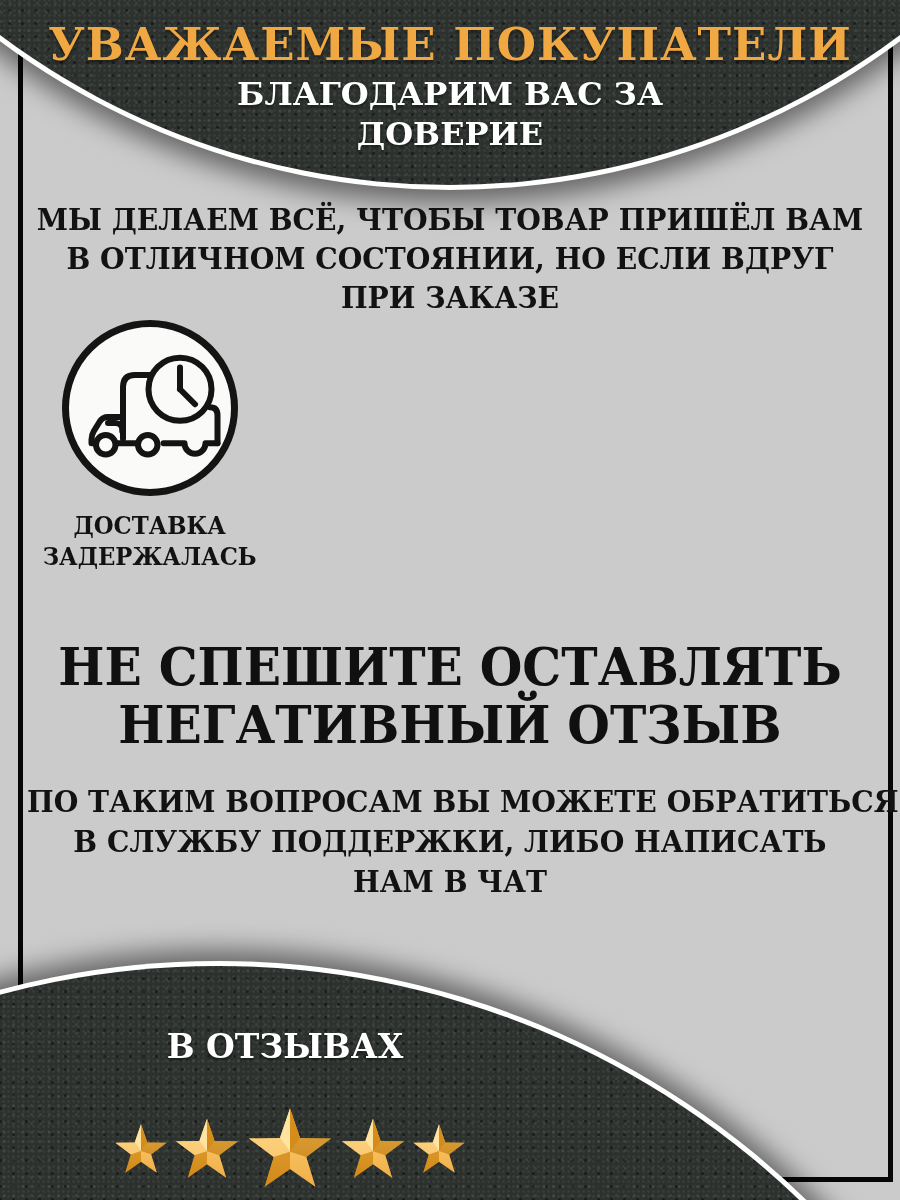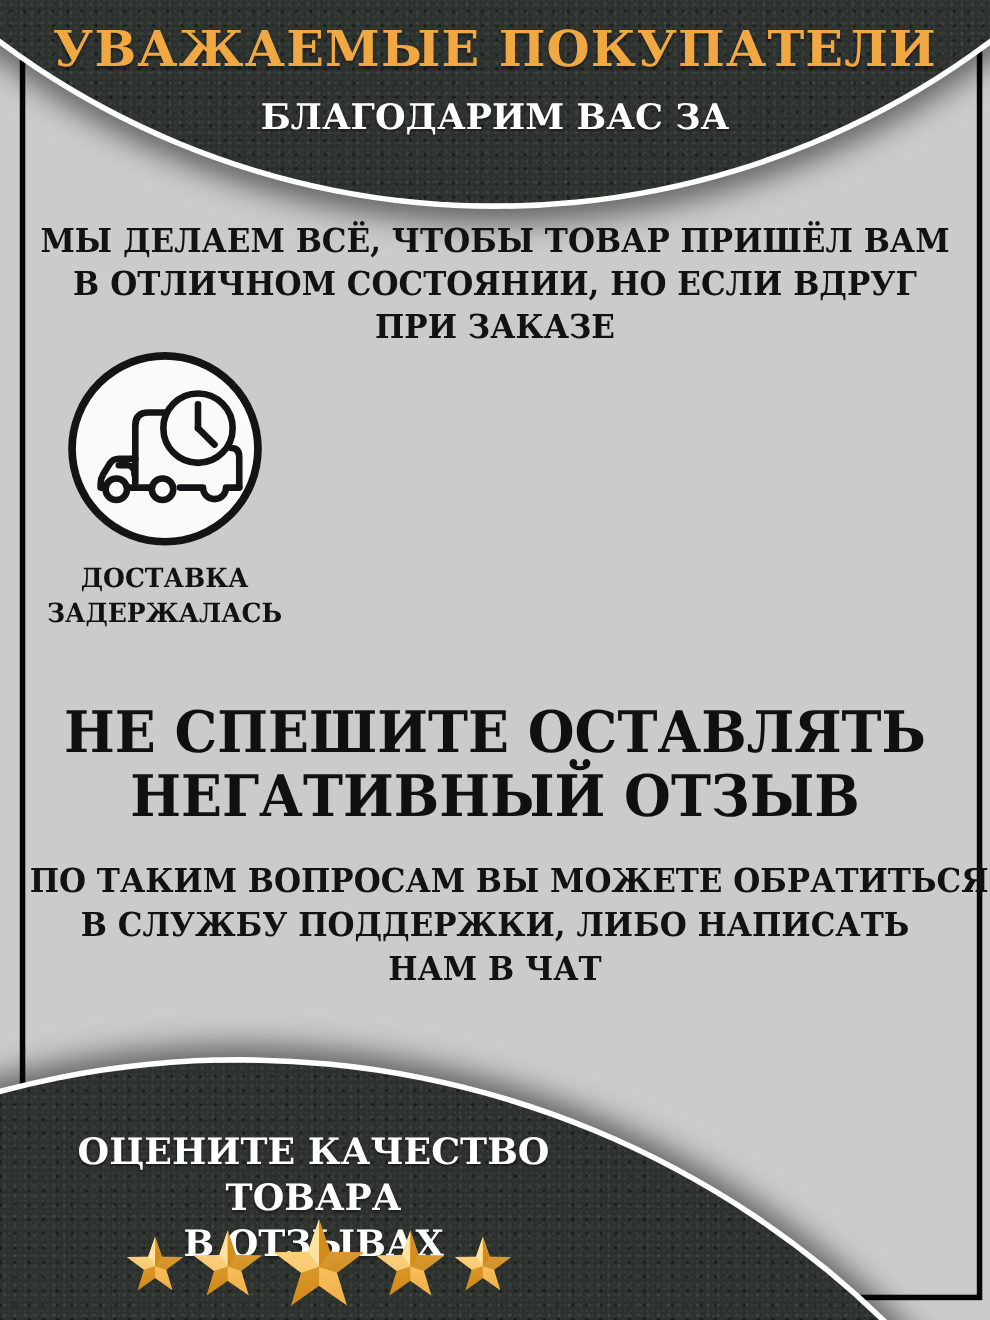--- a/index.html
+++ b/index.html
@@ -31,21 +31,21 @@
     box-shadow:0 0 0 5px #ffffff, 0 10px 26px 8px rgba(0,0,0,0.5);
   }
   .panel-footer{
     left:-621px;top:966px;width:1678px;height:1678px;
     box-shadow:0 0 0 5px #ffffff, 0 -8px 26px 8px rgba(0,0,0,0.5);
   }
   .content{position:absolute;inset:0;z-index:3;}
   .cline{position:absolute;left:0;width:100%;text-align:center;white-space:nowrap;}
   .squeeze{transform:scaleX(0.94);transform-origin:50% 50%;}
   .title{top:18px;font-size:45px;letter-spacing:1px;color:#F0A843;text-shadow:0 2px 3px rgba(0,0,0,0.5);}
-  .subtitle{top:74px;font-size:32px;line-height:40px;color:#ffffff;text-shadow:0 2px 3px rgba(0,0,0,0.5);margin-top:12px;}
+  .subtitle{top:74px;font-size:32px;line-height:40px;color:#ffffff;text-shadow:0 2px 3px rgba(0,0,0,0.5);}
   .intro{top:200px;font-size:30px;line-height:39px;color:#121212;}
   .warning{top:638px;font-size:52px;line-height:58px;color:#101010;}
   .support{top:782px;font-size:30px;line-height:40px;color:#121212;}
   
   .issues{position:absolute;top:320px;left:0;width:900px;display:flex;gap:28px;}
   .issue-col{width:300px;display:flex;flex-direction:column;align-items:center;}
   .icon-circle{
     width:176px;height:176px;border-radius:50%;box-sizing:border-box;
     border:7px solid #141414;background:#fafaf8;
     display:flex;align-items:center;justify-content:center;
@@ -67,20 +67,21 @@
   <div class="frame"></div>
 
   <div class="panel panel-header"></div>
   <div class="panel panel-footer"></div>
 
   <div class="content">
 
     <div class="cline title">УВАЖАЕМЫЕ ПОКУПАТЕЛИ</div>
     <div class="subtitle cline">
       <div>БЛАГОДАРИМ ВАС ЗА</div>
+      <div>ДОВЕРИЕ</div>
     </div>
 
     <div class="intro cline squeeze">
       <div>МЫ ДЕЛАЕМ ВСЁ, ЧТОБЫ ТОВАР ПРИШЁЛ ВАМ</div>
       <div>В ОТЛИЧНОМ СОСТОЯНИИ, НО ЕСЛИ ВДРУГ</div>
       <div>ПРИ ЗАКАЗЕ</div>
     </div>
 
     <div class="issues">
 
@@ -115,21 +116,20 @@
       <div>НЕГАТИВНЫЙ ОТЗЫВ</div>
     </div>
 
     <div class="support cline squeeze">
       <div>ПО ТАКИМ ВОПРОСАМ ВЫ МОЖЕТЕ ОБРАТИТЬСЯ</div>
       <div>В СЛУЖБУ ПОДДЕРЖКИ, ЛИБО НАПИСАТЬ</div>
       <div>НАМ В ЧАТ</div>
     </div>
 
     <div class="footer-text">
-      <div>ОЦЕНИТЕ КАЧЕСТВО ТОВАРА</div>
       <div>В ОТЗЫВАХ</div>
     </div>
 
     <div class="star-row">
         <svg width="56" height="56" viewBox="0 0 100 100">
           <use href="#star-shape"></use>
         </svg>
         <svg width="68" height="68" viewBox="0 0 100 100">
           <use href="#star-shape"></use>
         </svg>

